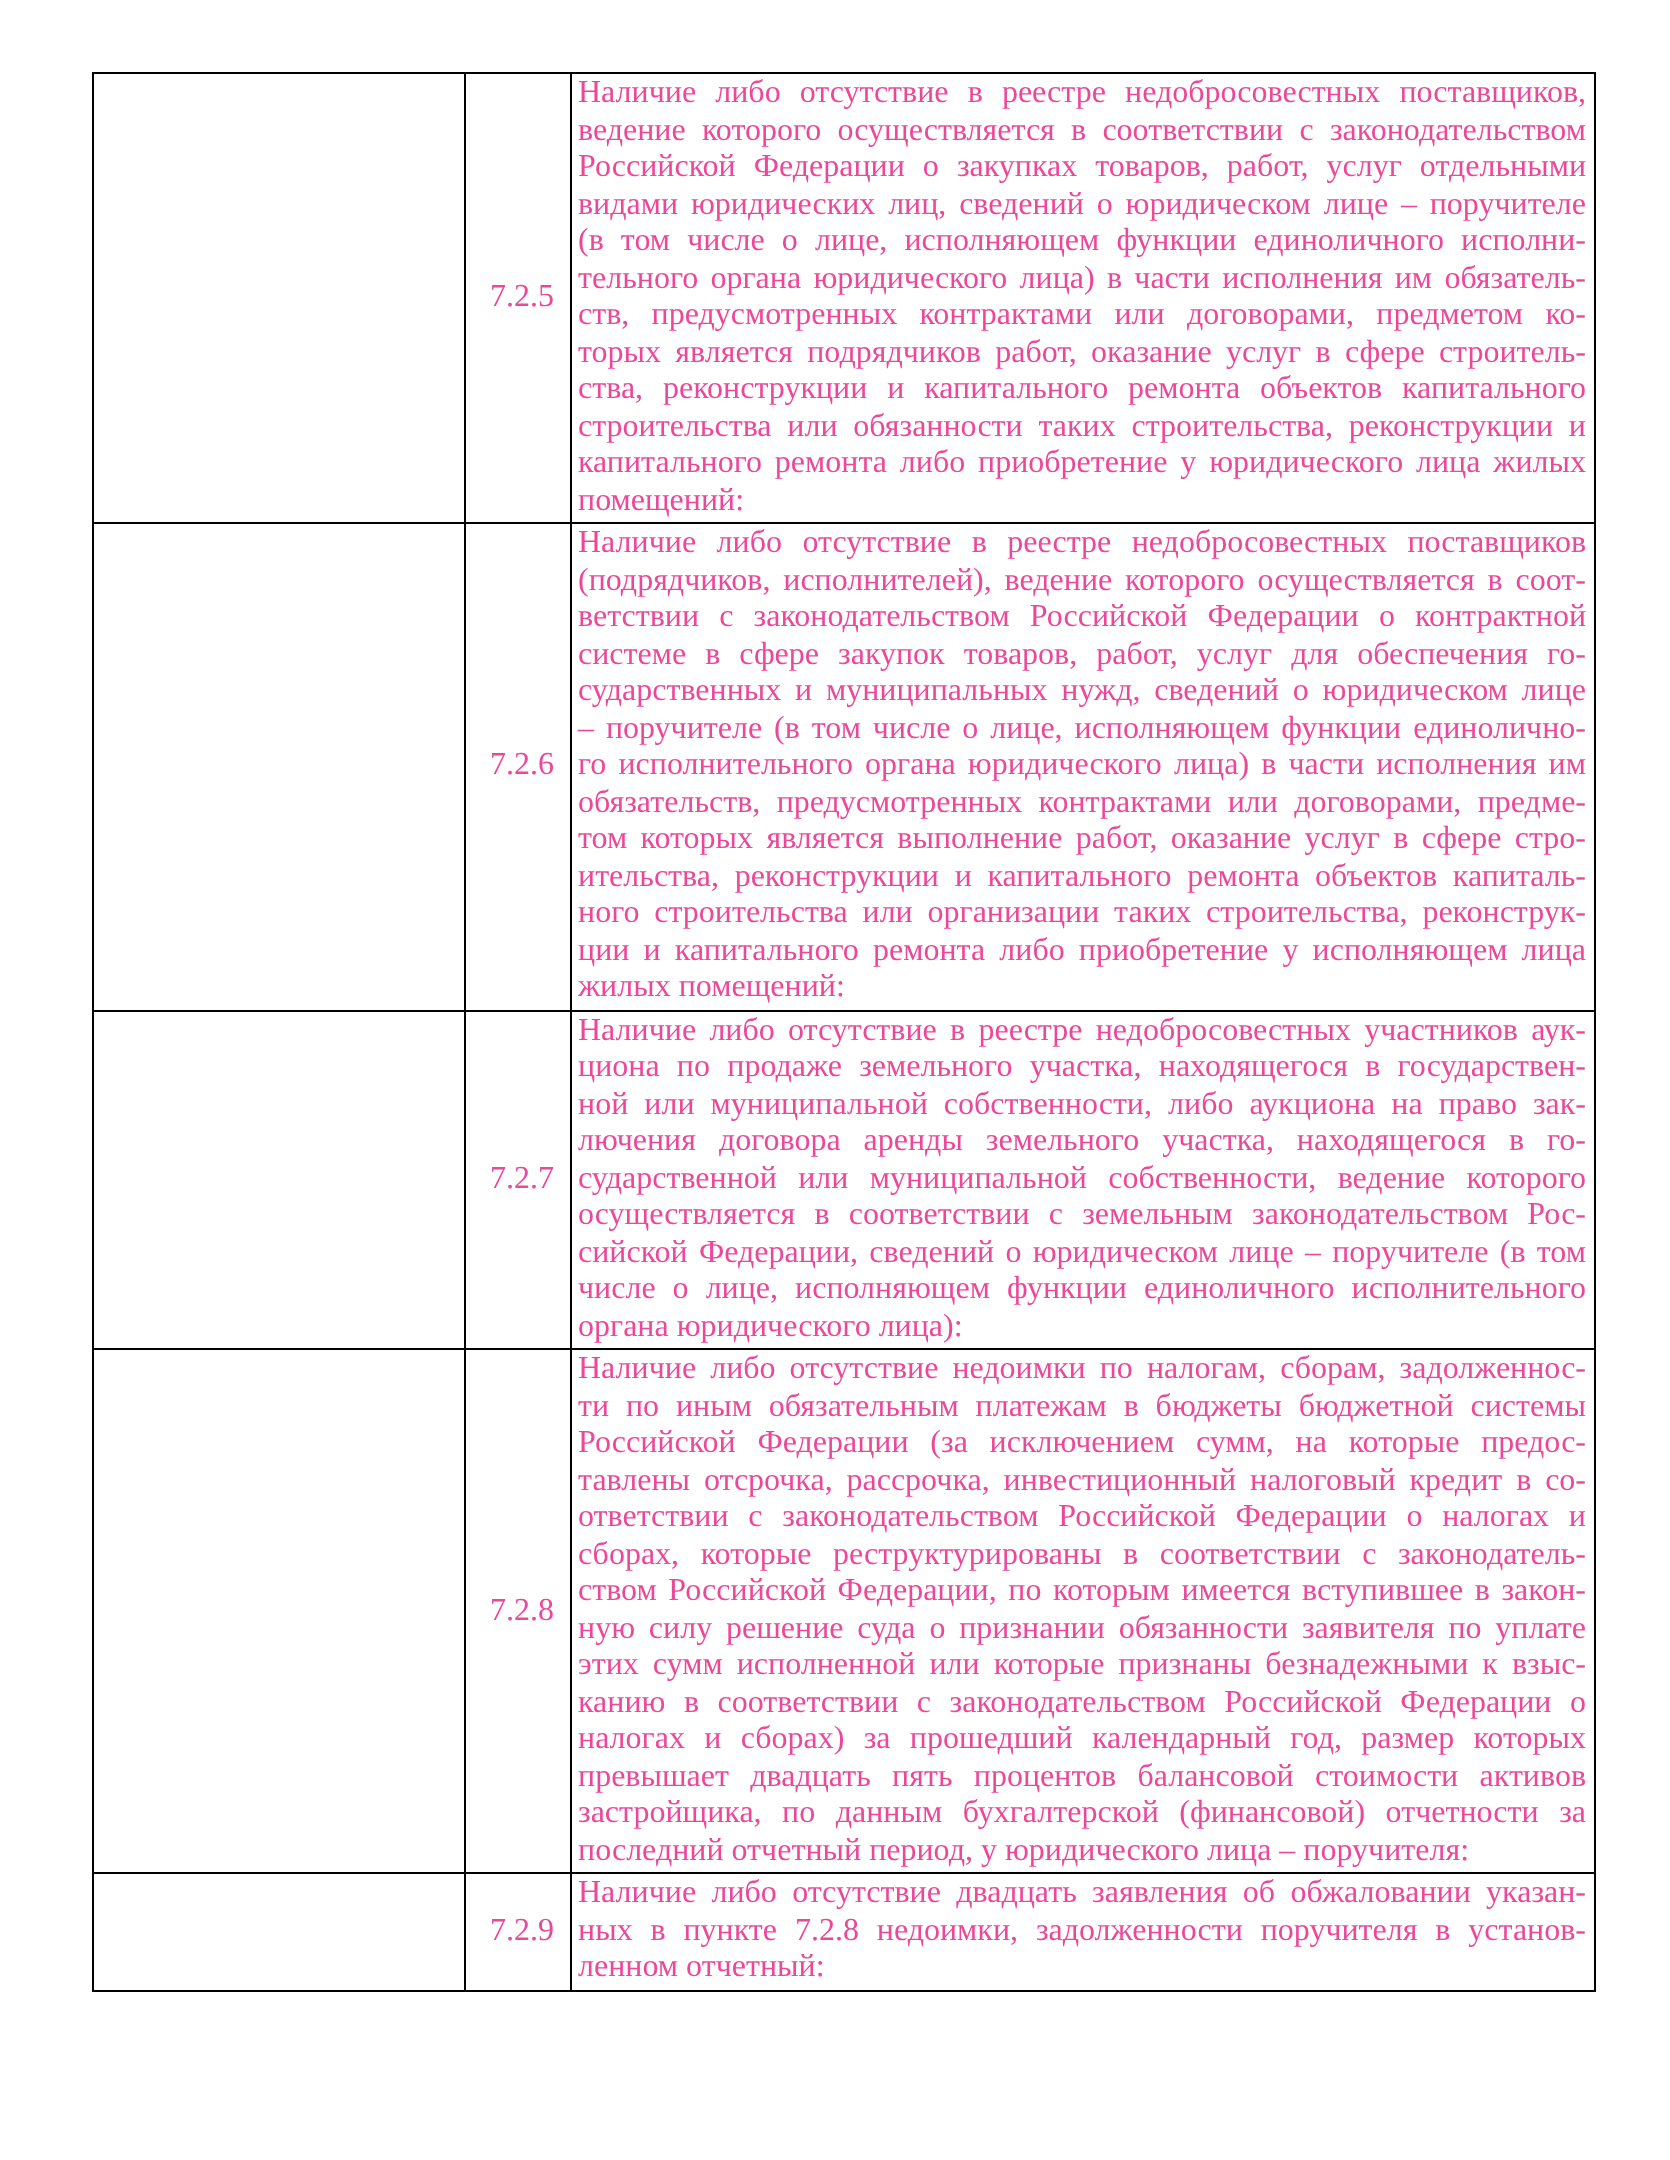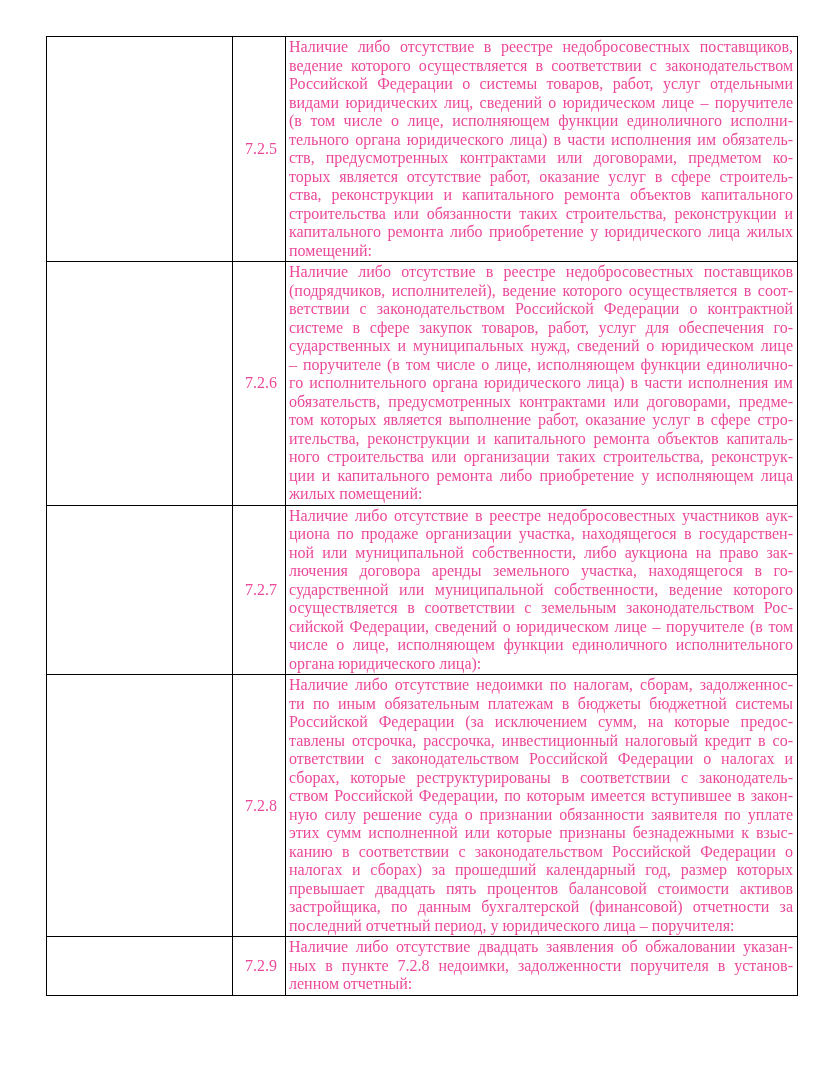--- a/index.html
+++ b/index.html
@@ -66,26 +66,26 @@
     </colgroup>
     <tbody>
   <tr>
     <td class="cell empty-cell"></td>
     <td class="cell number-cell">
       <span>7.2.5</span>
     </td>
     <td class="cell text-cell">
             <div class="line">Наличие либо отсутствие в реестре недобросовестных поставщиков,</div>
             <div class="line">ведение которого осуществляется в соответствии с законодательством</div>
-            <div class="line">Российской Федерации о системы товаров, работ, услуг отдельными</div>
+            <div class="line">Российской Федерации о закупках товаров, работ, услуг отдельными</div>
             <div class="line">видами юридических лиц, сведений о юридическом лице – поручителе</div>
             <div class="line">(в том числе о лице, исполняющем функции единоличного исполни-</div>
             <div class="line">тельного органа юридического лица) в части исполнения им обязатель-</div>
             <div class="line">ств, предусмотренных контрактами или договорами, предметом ко-</div>
-            <div class="line">торых является отсутствие работ, оказание услуг в сфере строитель-</div>
+            <div class="line">торых является подрядчиков работ, оказание услуг в сфере строитель-</div>
             <div class="line">ства, реконструкции и капитального ремонта объектов капитального</div>
             <div class="line">строительства или обязанности таких строительства, реконструкции и</div>
             <div class="line">капитального ремонта либо приобретение у юридического лица жилых</div>
             <div class="line last">помещений:</div>
           </td>
   </tr>
 
   <tr>
     <td class="cell empty-cell"></td>
     <td class="cell number-cell">
@@ -108,21 +108,21 @@
           </td>
   </tr>
 
   <tr>
     <td class="cell empty-cell"></td>
     <td class="cell number-cell">
       <span>7.2.7</span>
     </td>
     <td class="cell text-cell">
             <div class="line">Наличие либо отсутствие в реестре недобросовестных участников аук-</div>
-            <div class="line">циона по продаже организации участка, находящегося в государствен-</div>
+            <div class="line">циона по продаже земельного участка, находящегося в государствен-</div>
             <div class="line">ной или муниципальной собственности, либо аукциона на право зак-</div>
             <div class="line">лючения договора аренды земельного участка, находящегося в го-</div>
             <div class="line">сударственной или муниципальной собственности, ведение которого</div>
             <div class="line">осуществляется в соответствии с земельным законодательством Рос-</div>
             <div class="line">сийской Федерации, сведений о юридическом лице – поручителе (в том</div>
             <div class="line">числе о лице, исполняющем функции единоличного исполнительного</div>
             <div class="line last">органа юридического лица):</div>
           </td>
   </tr>
 

